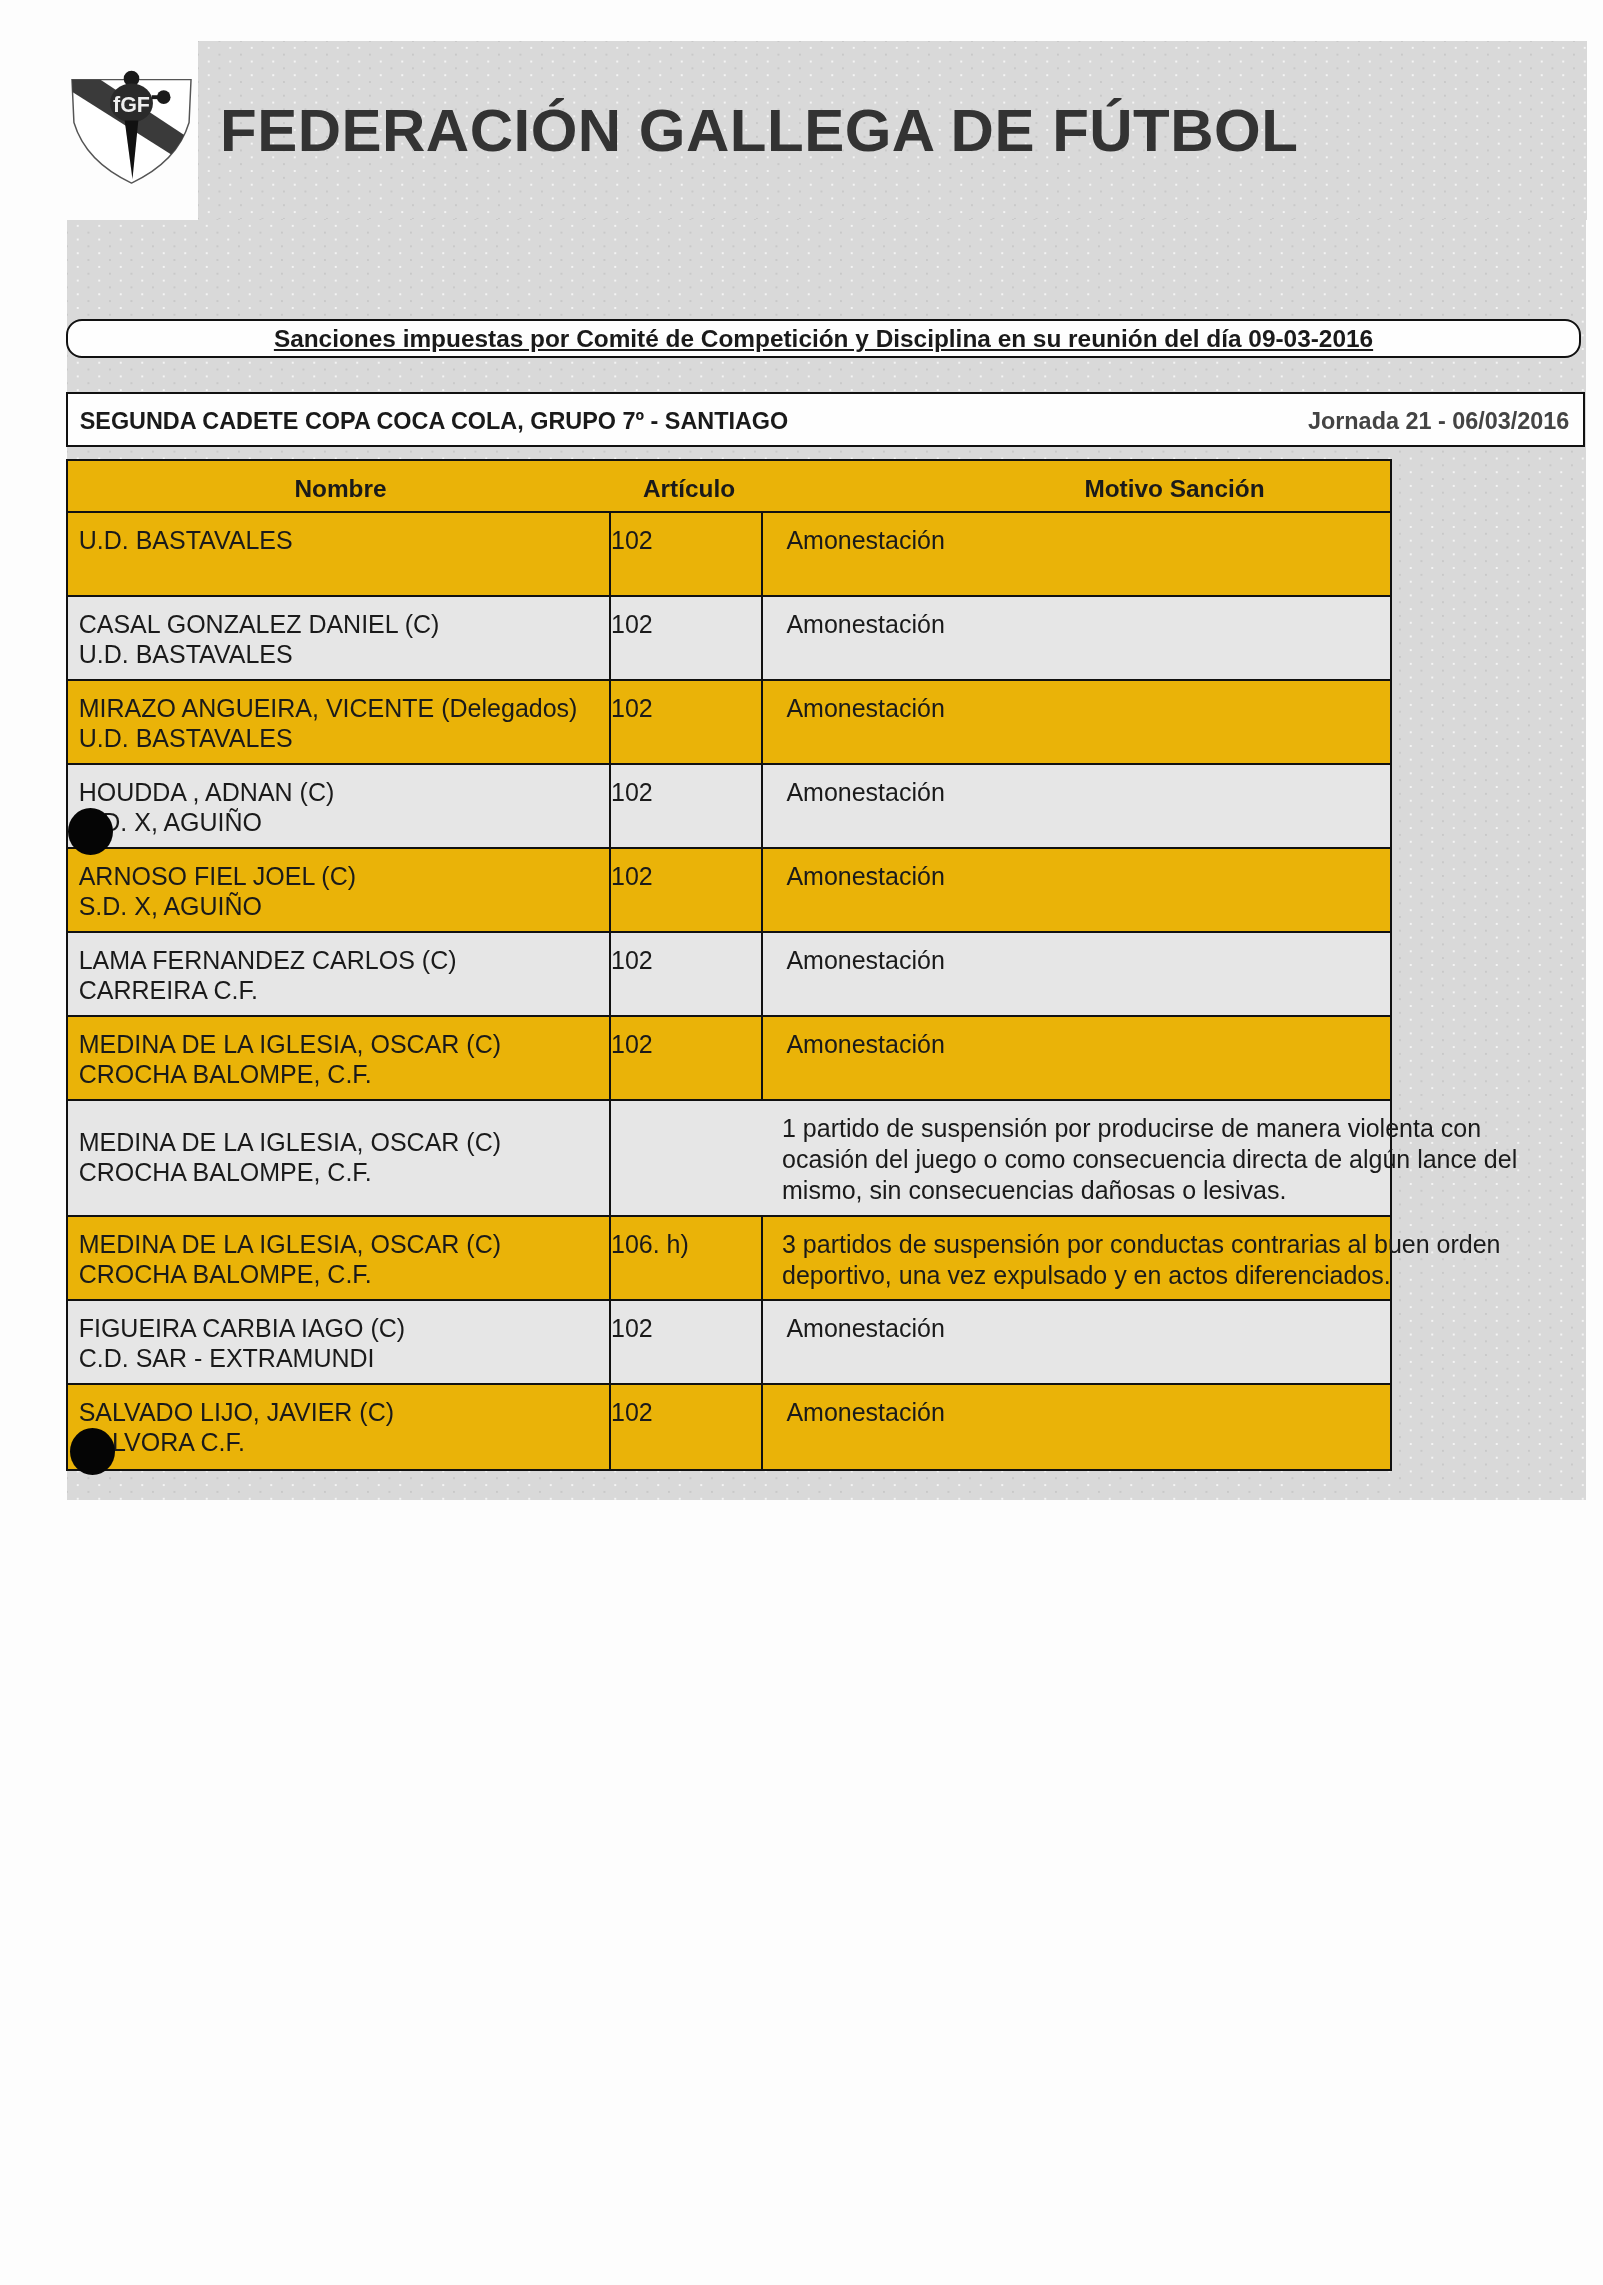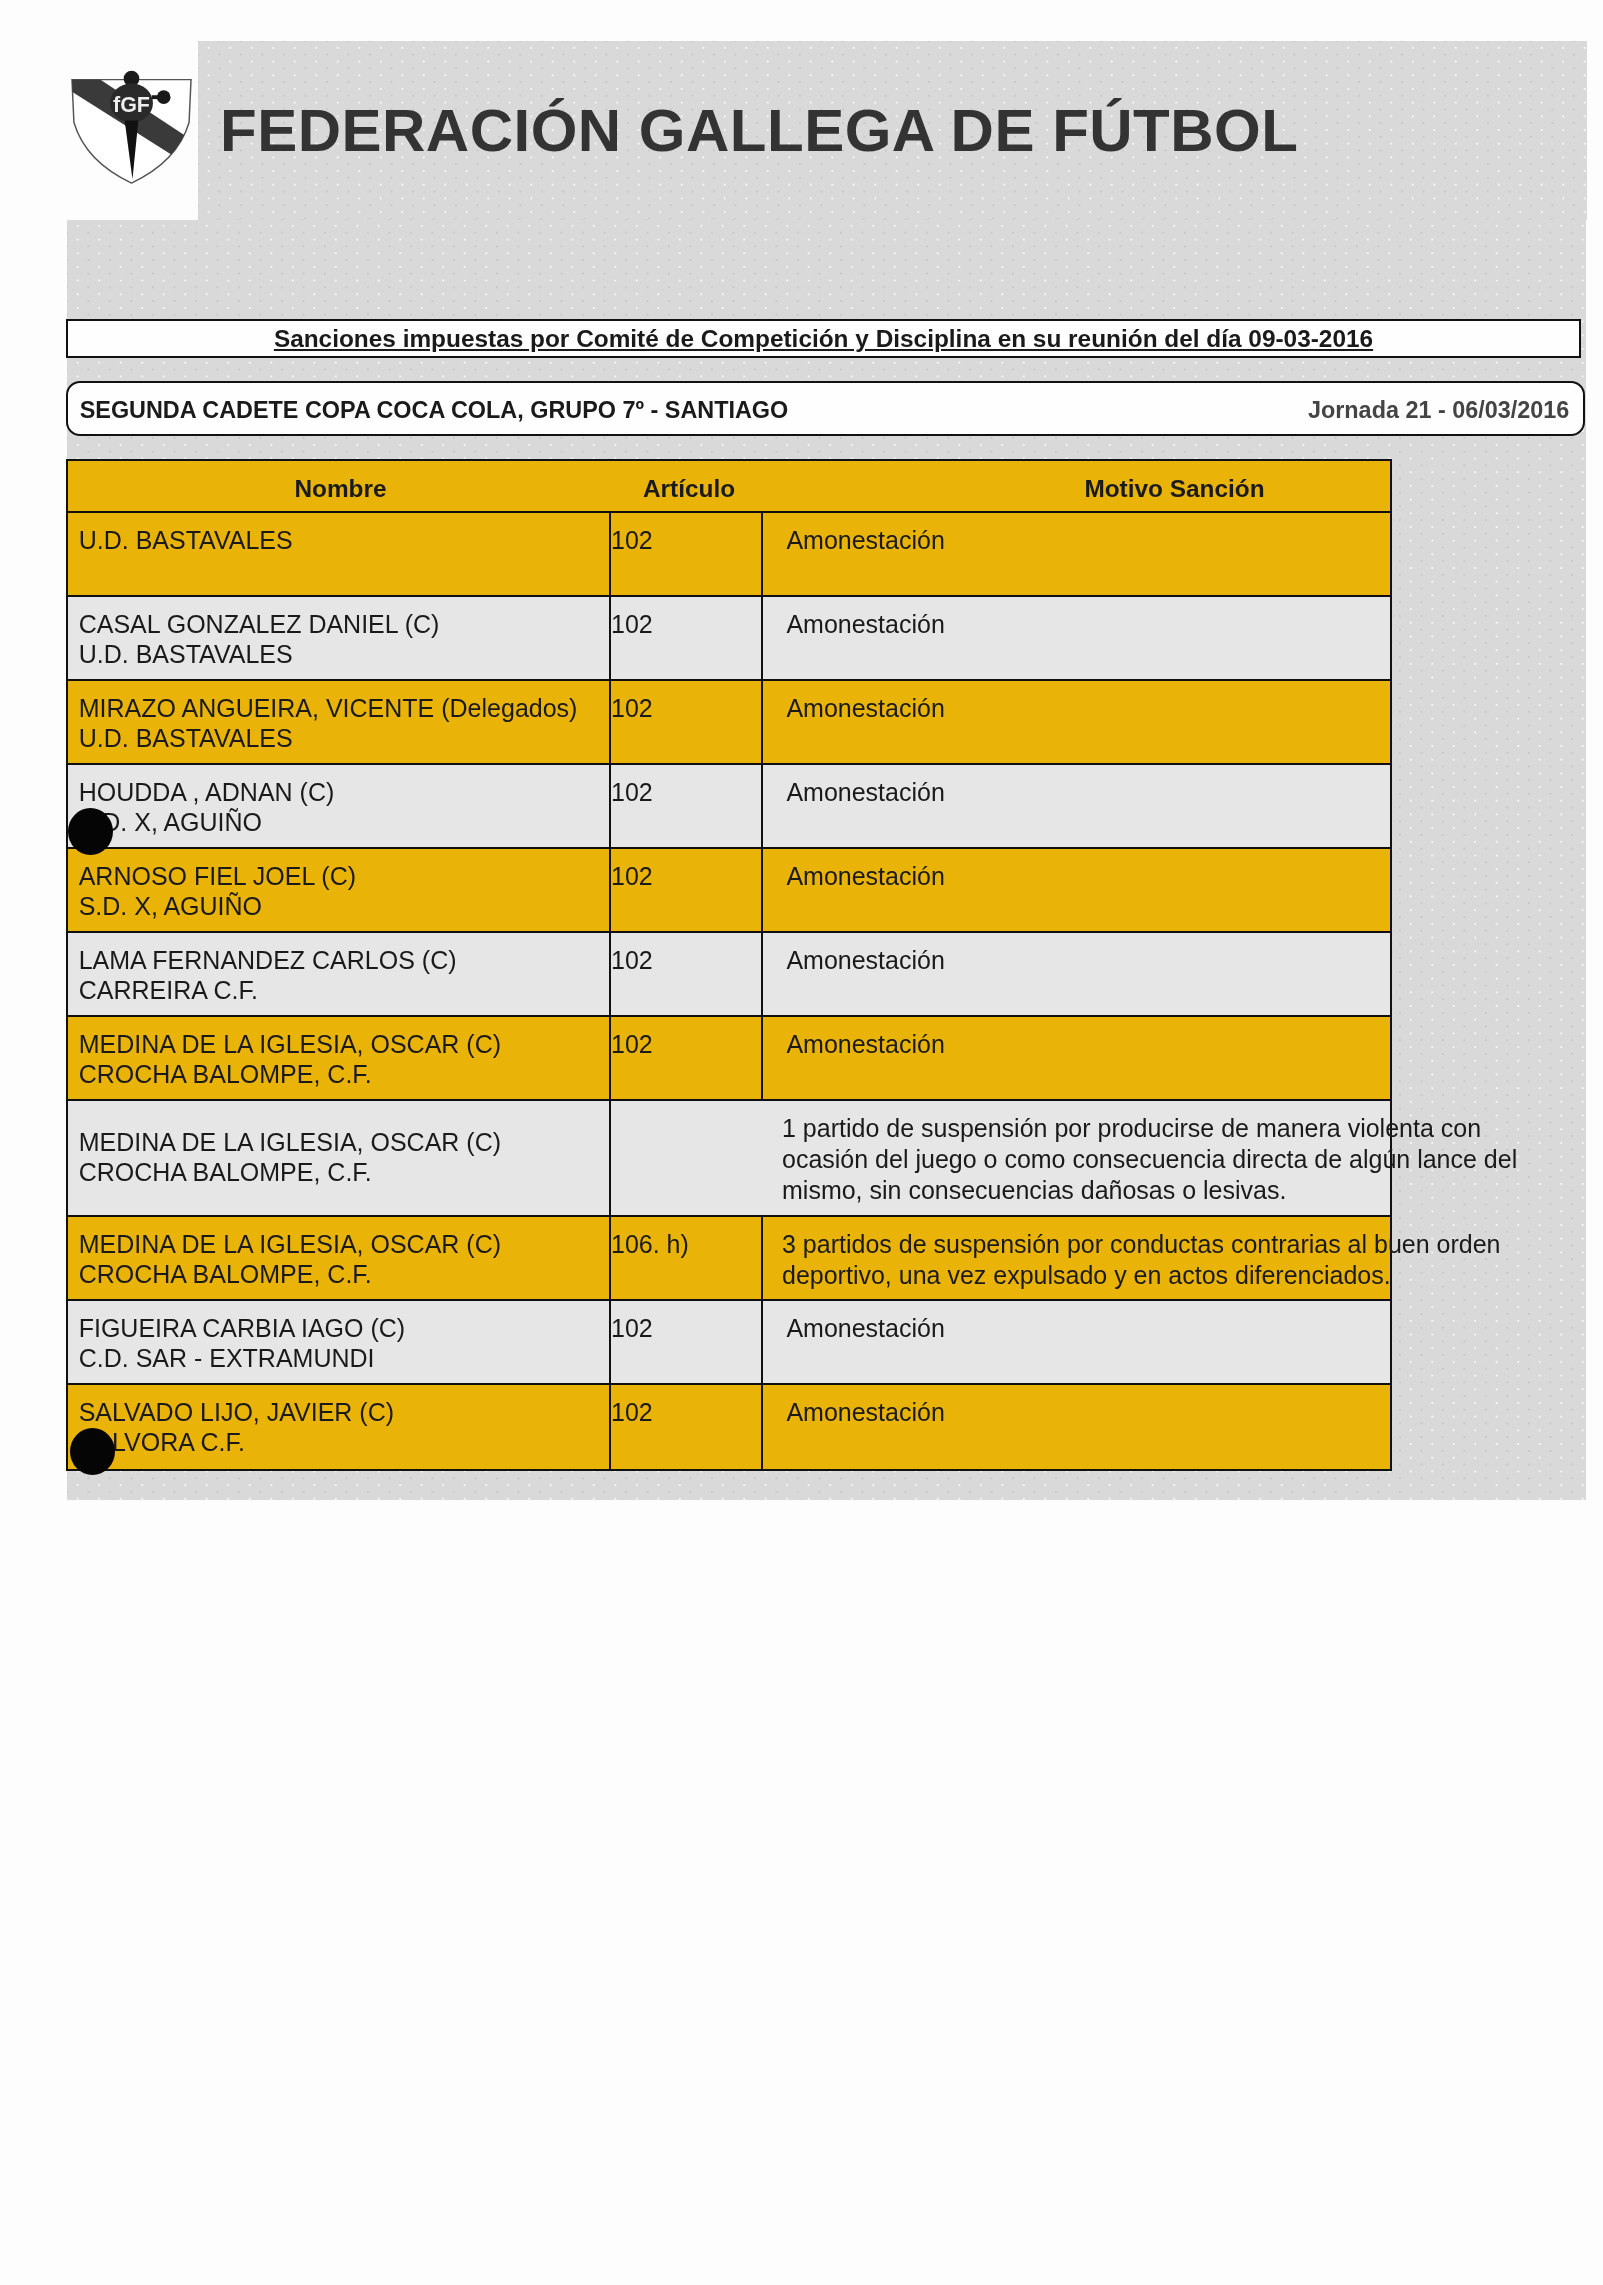--- a/index.html
+++ b/index.html
@@ -20,26 +20,26 @@
     #logo-area { position: absolute; left: 59px; top: 39px; width: 139px; height: 181px; background: #fdfdfd; }
     #logo { position: absolute; left: 68px; top: 64px; width: 127px; height: 121px; }
     #org-title {
       position: absolute; left: 220px; top: 96px; margin: 0;
       font-size: 60px; font-weight: bold; color: #333;
       letter-spacing: 0.5px; white-space: nowrap;
     }
     .box {
       position: absolute; background: #fefefe; border: 2.9px solid #111; box-sizing: border-box;
     }
-    #title-box { left: 66px; top: 319px; width: 1515px; height: 39px; text-align: center; }
+    #title-box { left: 66px; top: 319px; width: 1515px; height: 39px; text-align: center; border-radius: 16px; }
     #title-box span {
       font-weight: bold; font-size: 24.4px; text-decoration: underline;
       line-height: 35px; white-space: nowrap;
     }
-    #comp-box { left: 66px; top: 381px; width: 1519px; height: 55px; border-radius: 14px; }
+    #comp-box { left: 66px; top: 392px; width: 1519px; height: 55px; }
     #comp-name { position: absolute; left: 11.7px; top: 13.7px; font-weight: bold; font-size: 23.4px; white-space: nowrap; }
     #jornada { position: absolute; right: 13.7px; top: 13.7px; font-weight: bold; font-size: 23.4px; color: #444; white-space: nowrap; }
 
     #table {
       position: absolute; left: 66px; top: 459px; width: 1326px;
       border: 2.9px solid #111; box-sizing: border-box; background: #eab308;
     }
     .hdr { position: relative; height: 52px; border-bottom: 2.9px solid #111; box-sizing: border-box; }
     .hdr div { position: absolute; top: 13.7px; font-weight: bold; font-size: 24.4px; white-space: nowrap; }
     #h-nombre { left: 0; width: 545px; text-align: center; }

